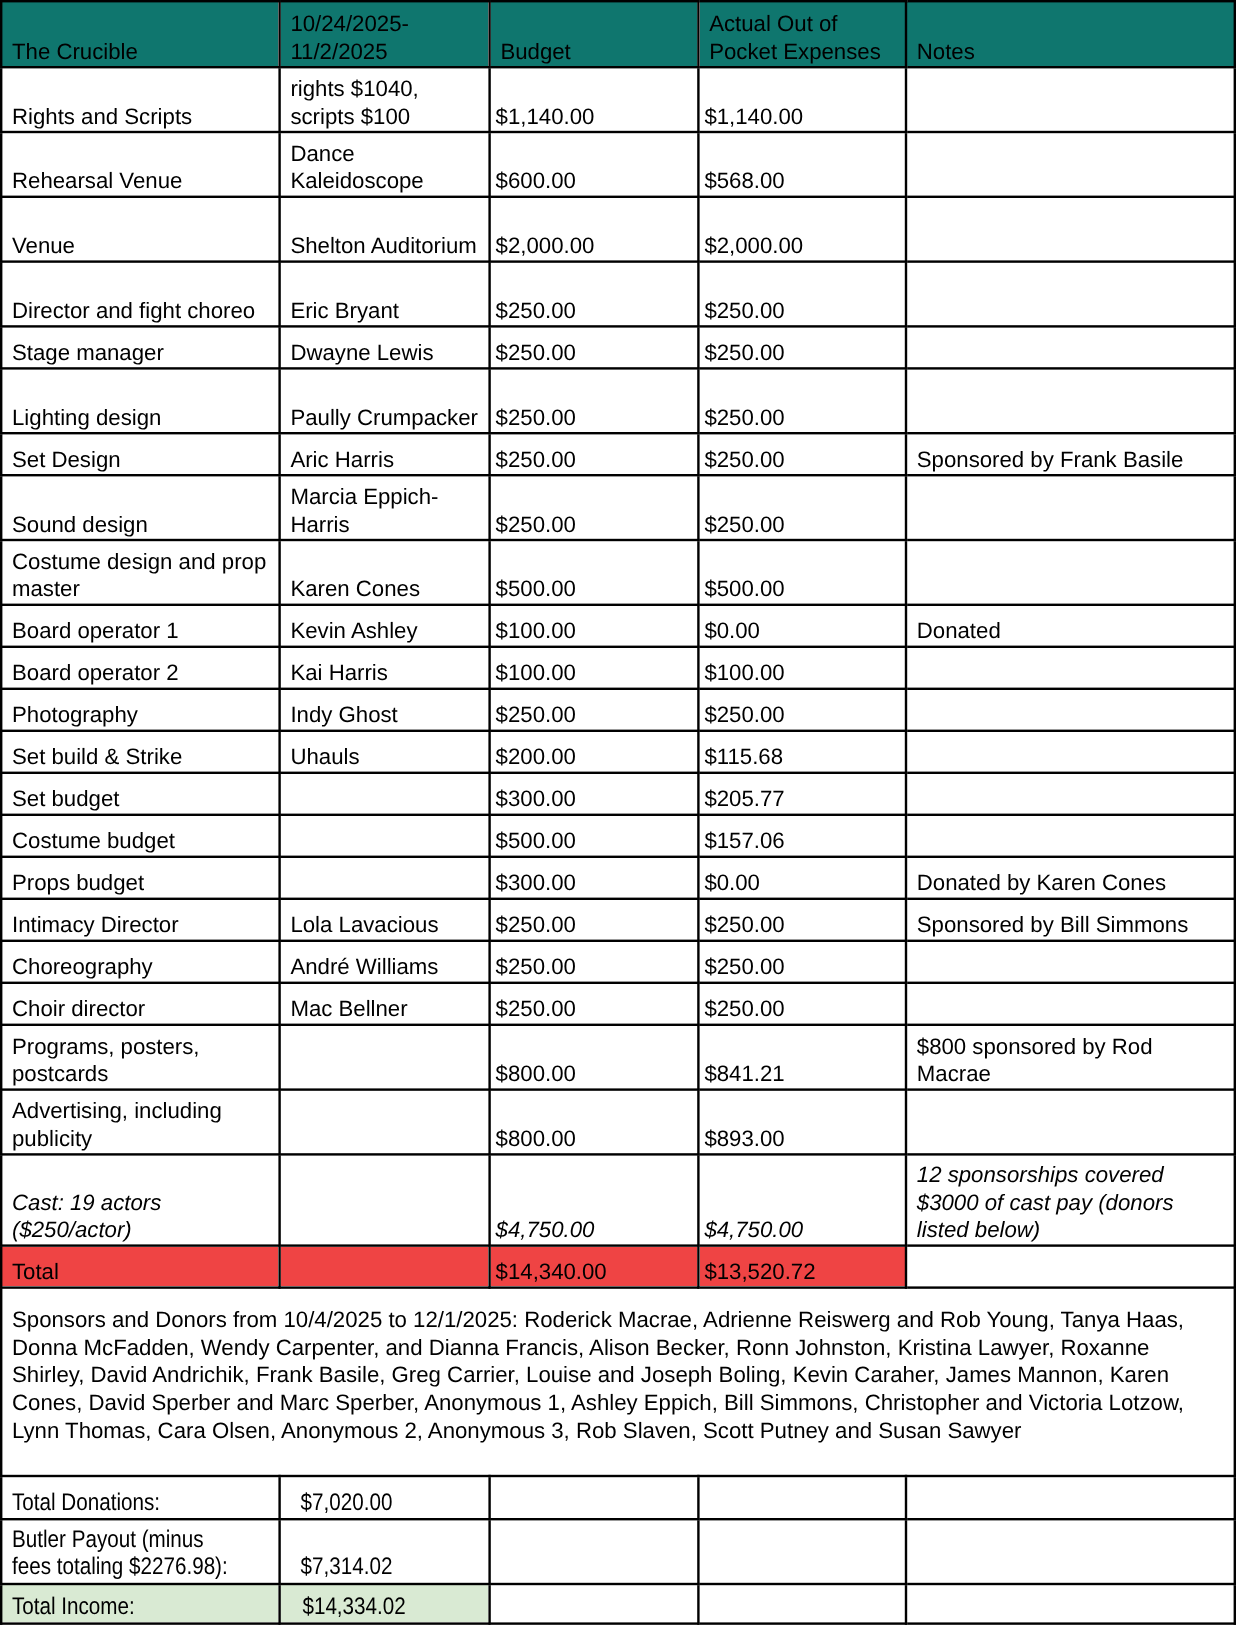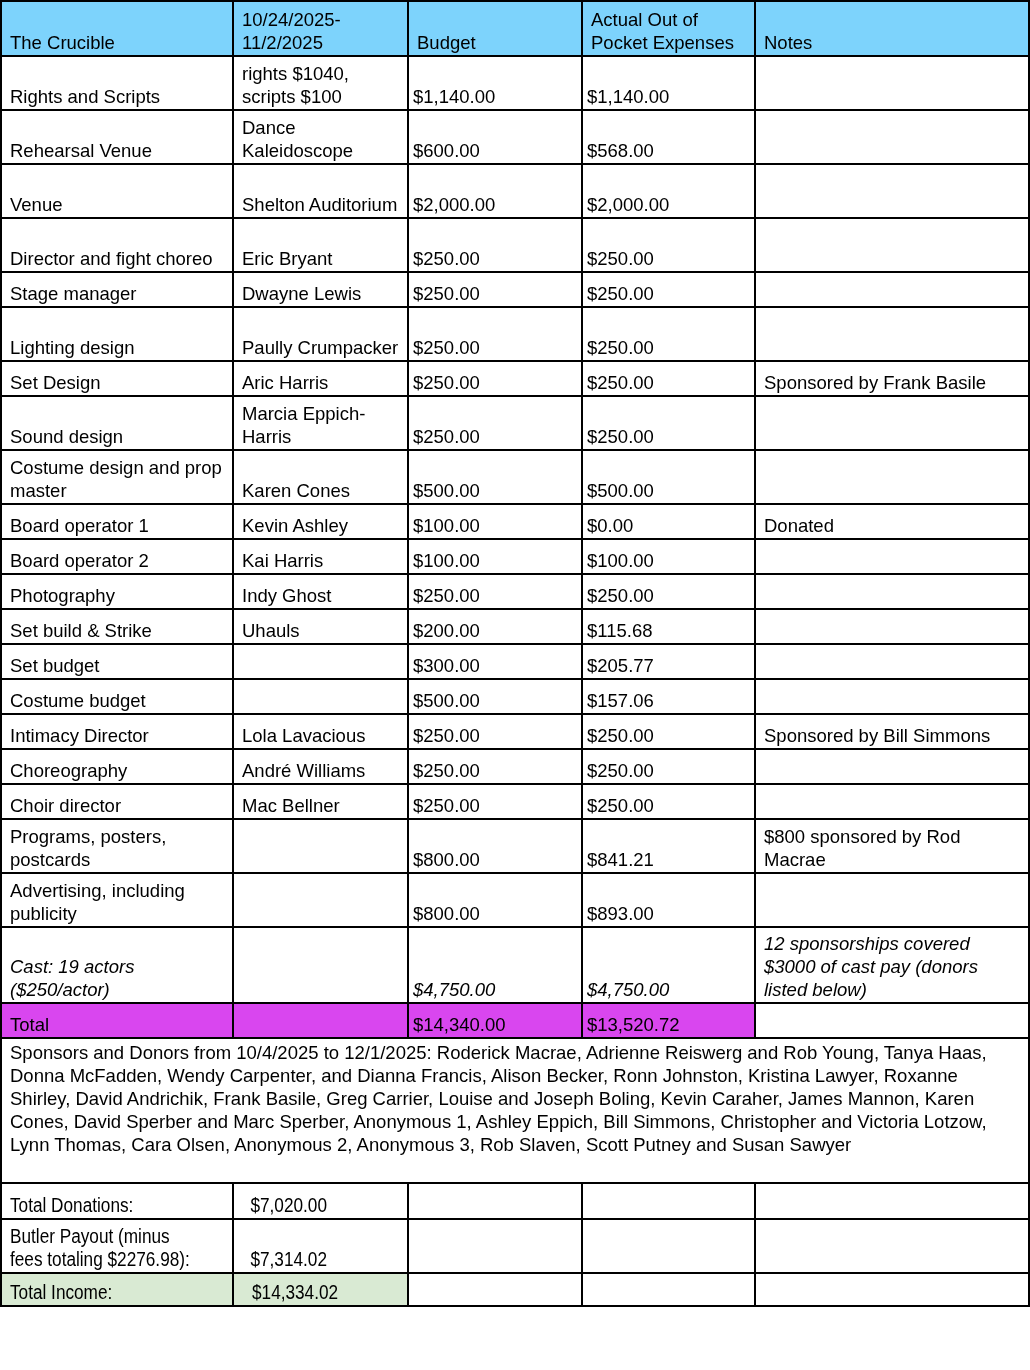--- a/index.html
+++ b/index.html
@@ -18,27 +18,27 @@
   }
   td {
     border: 2px solid #000;
     padding: 0 6px 1px 8px;
     vertical-align: bottom;
     overflow: hidden;
     white-space: normal;
     word-wrap: break-word;
   }
   td.num { padding-right: 6px; padding-left: 4px; white-space: nowrap; }
-  tr.header td { background: #7dd3fc; height: 52px; margin-top: 28px; }
-  tr.total td.hl { background: #d946ef; }
+  tr.header td { background: #0f766e; height: 52px; margin-top: 28px; }
+  tr.total td.hl { background: #ef4444; }
   tr.total td { height: 32px; }
   tr.h1 td { height: 32px; }
   tr.h2 td { height: 51px; }
   tr.h3 td { height: 73px; font-style: italic; }
-  tr.donors td { vertical-align: top; padding-top: 2px; padding-bottom: 3px; height: 138px; }
+  tr.donors td { vertical-align: top; padding-top: 14px; padding-bottom: 3px; height: 138px; }
   
   .summary td { font-size: 20px; text-decoration: underline; }
   .summary .condensed { display: inline-block; transform: scaleX(0.86); transform-origin: left bottom; white-space: nowrap; }
   .summary .condensed.r { transform-origin: right bottom; }
   tr.income td.hl { background: #d9ead3; }
   tr.s1 td { height: 33px; }
   tr.s2 td { height: 51px; }
   tr.s3 td { height: 30px; }
   col.c1 { width: 232px; }
   col.c2 { width: 175px; }
@@ -166,20 +166,27 @@
     <td></td>
   </tr>
         <tr class="h1">
     <td>Costume budget</td>
     <td></td>
     <td class="num">$500.00</td>
     <td class="num">$157.06</td>
     <td></td>
   </tr>
         <tr class="h1">
+    <td>Props budget</td>
+    <td></td>
+    <td class="num">$300.00</td>
+    <td class="num">$0.00</td>
+    <td>Donated by Karen Cones</td>
+  </tr>
+        <tr class="h1">
     <td>Intimacy Director</td>
     <td>Lola Lavacious</td>
     <td class="num">$250.00</td>
     <td class="num">$250.00</td>
     <td>Sponsored by Bill Simmons</td>
   </tr>
         <tr class="h1">
     <td>Choreography</td>
     <td>André Williams</td>
     <td class="num">$250.00</td>

